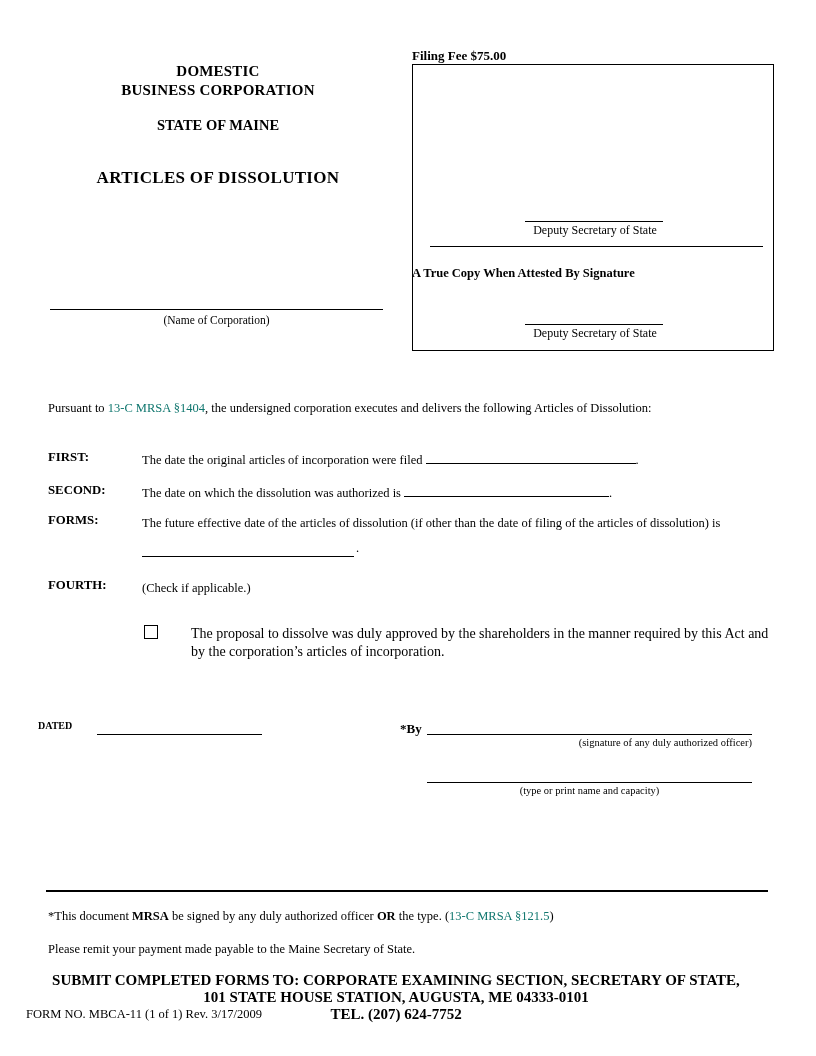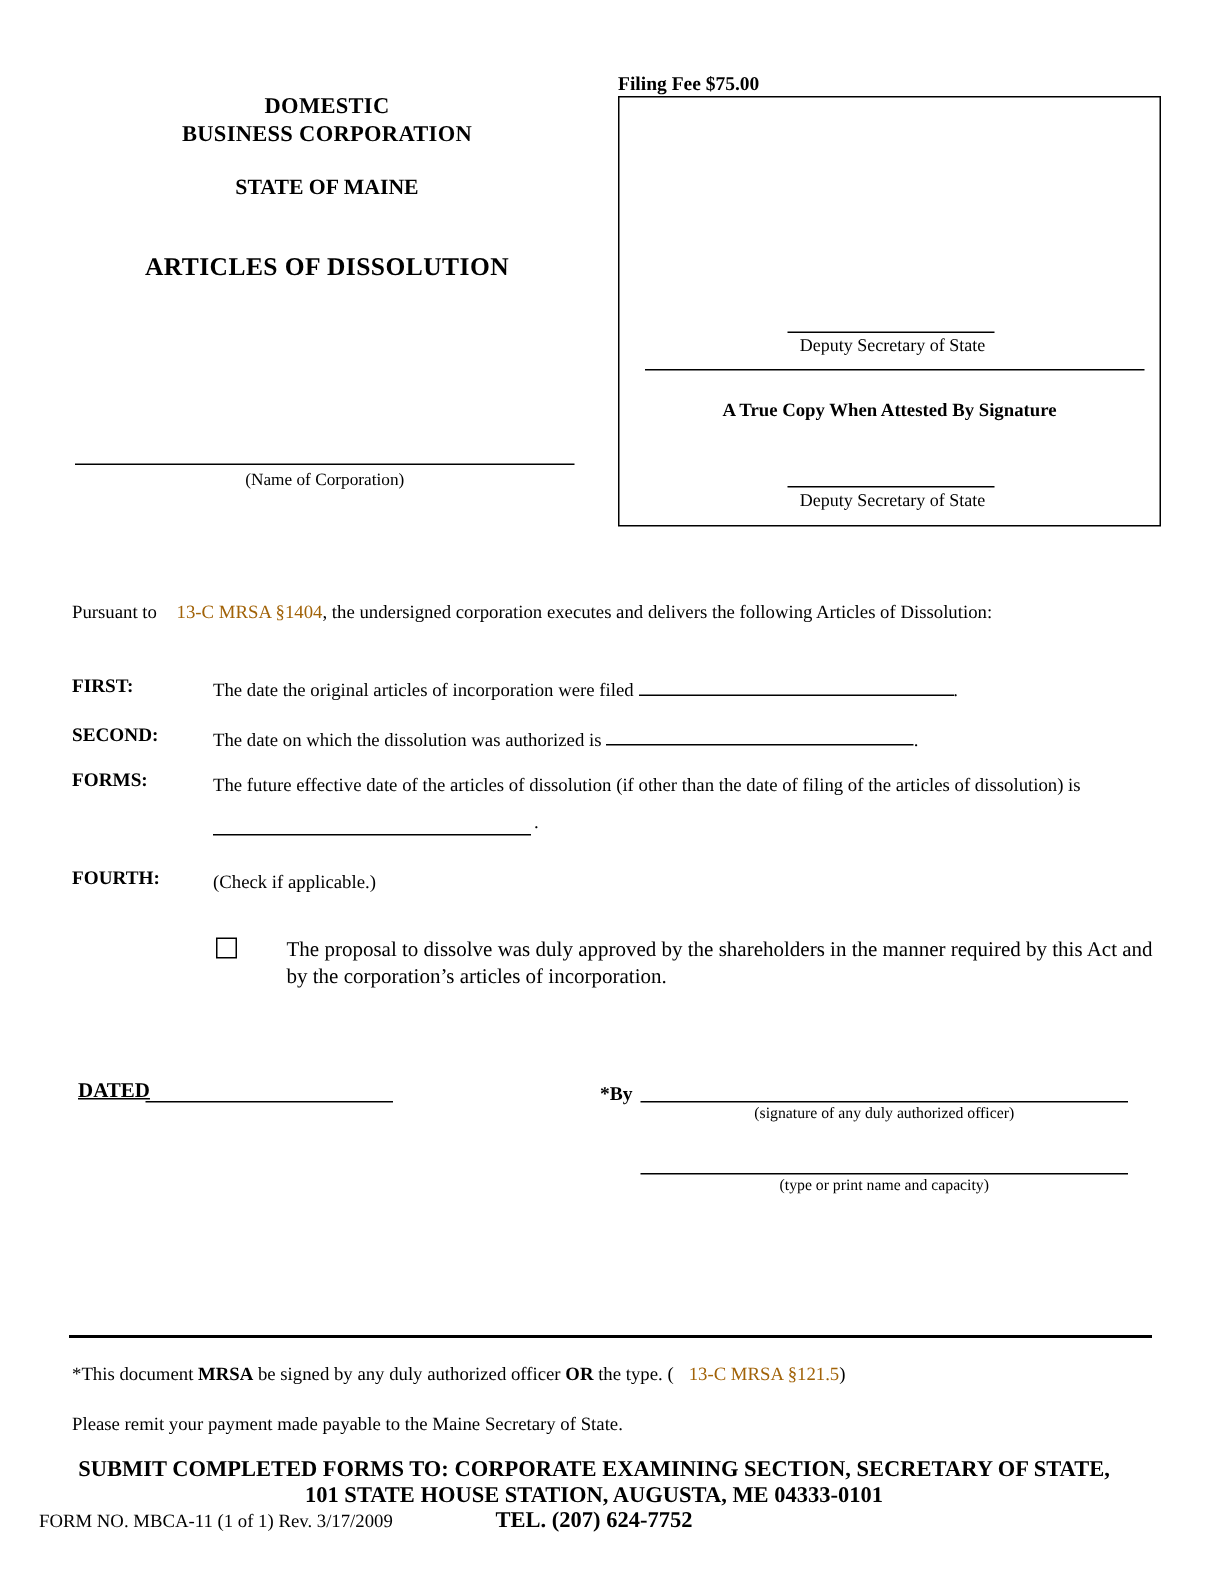--- a/index.html
+++ b/index.html
@@ -90,40 +90,39 @@
     text-align: center; font-size: 12px;
   }
   .box-divider {
     position: absolute;
     left: 430px; top: 246px; width: 333px;
     border-bottom: 1.5px solid #000;
   }
   .attest-text {
     position: absolute;
     left: 412px; top: 266px; width: 362px;
-    text-align: center;
     font-weight: bold;
     font-size: 12.5px;
   }
   .sig-rule-2 { left: 525px; top: 324px; width: 138px; }
   .sig-cap-2 {
     position: absolute;
     left: 500px; top: 326px; width: 190px;
     text-align: center; font-size: 12px;
   }
 
   
   .pursuant {
     position: absolute;
     left: 48px;
     top: 401px;
     width: 720px;
     font-size: 12.5px;
   }
-  .lnk { color: #a16207; margin-left: 10px; }
+  .lnk { color: #0f766e; }
   .art-label {
     position: absolute;
     left: 48px;
     font-weight: bold;
     font-size: 12.8px;
   }
   .art-text {
     position: absolute;
     left: 142px;
     width: 630px;
@@ -166,25 +165,24 @@
     left: 191px;
     top: 625px;
     width: 580px;
     font-size: 14px;
     line-height: 18px;
   }
 
   
   .dated-label {
     position: absolute;
-    left: 52px;
+    left: 38px;
     top: 720px;
     font-weight: bold;
-    font-size: 14px;
-    text-decoration: underline;
+    font-size: 10px;
   }
   .dated-rule {
     position: absolute;
     left: 97px;
     top: 734px;
     width: 165px;
     border-bottom: 1px solid #000;
   }
   .by-label {
     position: absolute;
@@ -198,21 +196,21 @@
     left: 427px;
     top: 734px;
     width: 325px;
     border-bottom: 1px solid #000;
   }
   .by-cap {
     position: absolute;
     left: 427px;
     top: 737px;
     width: 325px;
-    text-align: center;
+    text-align: right;
     font-size: 10.5px;
   }
   .by-rule2 {
     position: absolute;
     left: 427px;
     top: 782px;
     width: 325px;
     border-bottom: 1px solid #000;
   }
   .by-cap2 {

